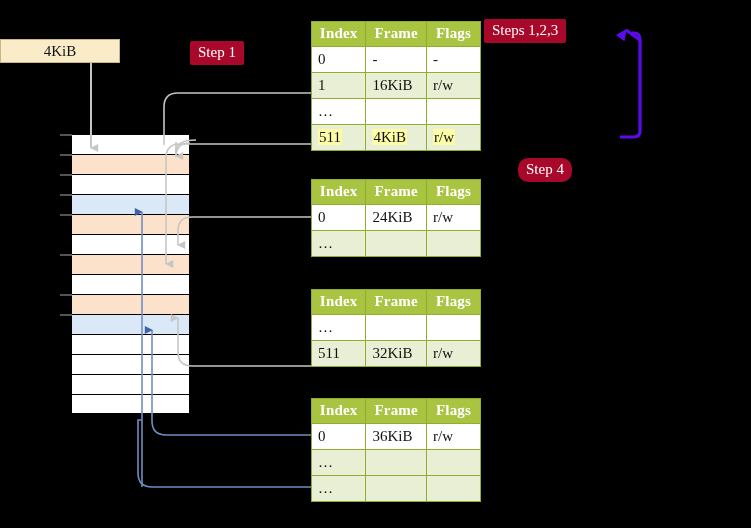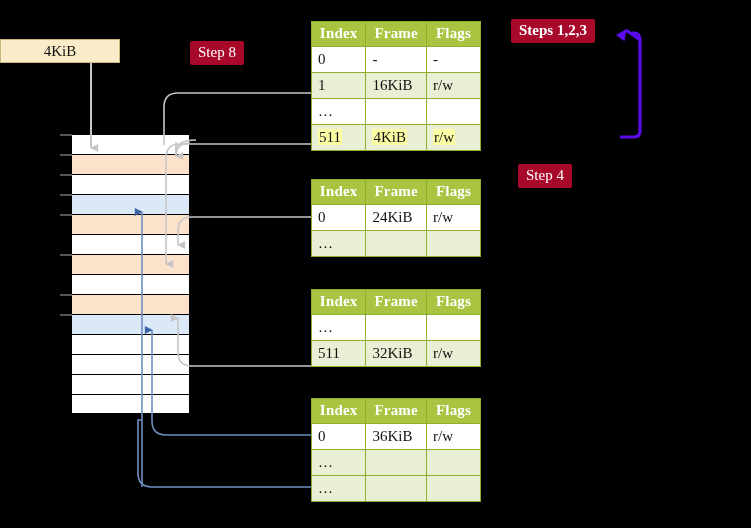--- a/index.html
+++ b/index.html
@@ -89,28 +89,28 @@
 </head>
 <body>
 
 <div class="stage">
 
   <div class="kib-box" style="left:0px;top:39px;width:120px;height:24px;">
     <span>4KiB</span>
   </div>
 
   <div class="badge red" style="left:190px;top:41px;">
-    <span>Step 8</span>
-  </div>
-
-  <div class="badge red" style="left:518px;top:164px;">
+    <span>Step 1</span>
+  </div>
+
+  <div class="badge red" style="left:518px;top:158px;border-radius:10px;">
     <span>Step 4</span>
   </div>
 
-  <div class="badge red" style="left:511px;top:19px;font-weight:bold;">
+  <div class="badge red" style="left:484px;top:19px;">
     <span>Steps 1,2,3</span>
   </div>
 
 
   <div class="memgrid" style="left:71px;top:134px;width:119px;height:281px;" id="memgrid">
       <div class="memrow" style="top: 0px; height: 20px; width: 119px;"></div>
       <div class="memrow orange" style="top: 20px; height: 20px; width: 119px;"></div>
       <div class="memrow" style="top: 40px; height: 20px; width: 119px;"></div>
       <div class="memrow blue" style="top: 60px; height: 20px; width: 119px;"></div>
       <div class="memrow orange" style="top: 80px; height: 20px; width: 119px;"></div>

